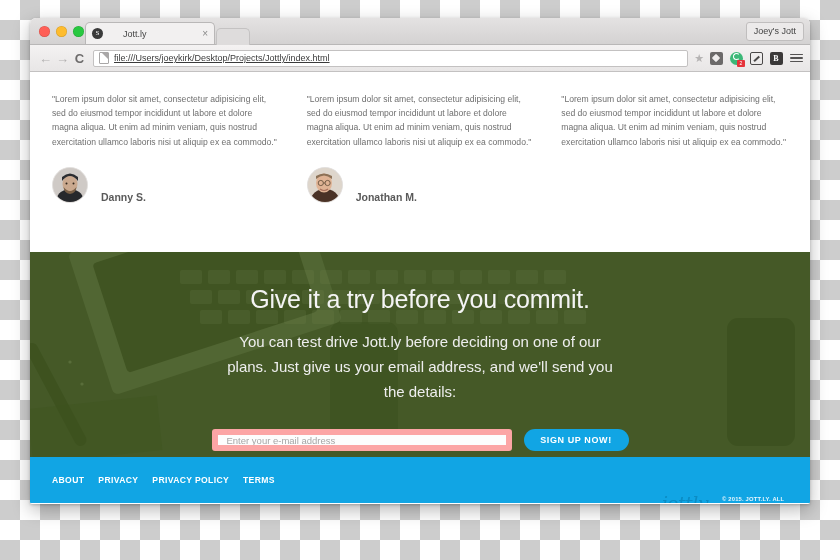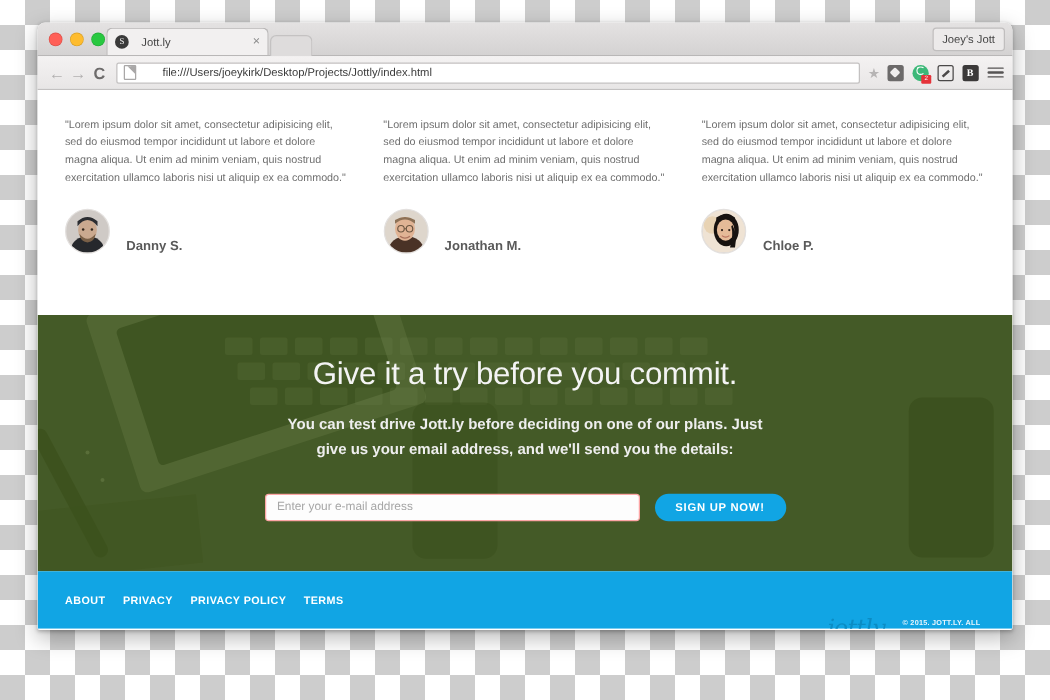--- a/index.html
+++ b/index.html
@@ -81,21 +81,21 @@
     color: #fff;
     font-size: 7px;
     line-height: 11px;
     text-align: center;
     flex: none;
     font-family: "Liberation Serif", serif;
   }
   .tab-title {
     font-size: 9px;
     color: #444;
-    margin-left: 10px;
+    margin-left: 20px;
     flex: 1;
     white-space: nowrap;
     overflow: hidden;
   }
   .tab-close {
     font-size: 10px;
     color: #8a8a8a;
     line-height: 1;
     cursor: pointer;
   }
@@ -178,23 +178,24 @@
     content: "";
     position: absolute;
     top: 0; right: 0;
     border-width: 3px;
     border-style: solid;
     border-color: #a9a7a7 #a9a7a7 transparent transparent;
   }
   .url-text {
     font-size: 9px;
     color: #3b3b3b;
-    margin-left: 21px;
+    margin-left: 5px;
     white-space: nowrap;
     overflow: hidden;
+    text-decoration: underline;
   }
   .star-icon {
     font-size: 11px;
     color: #b6b4b4;
     flex: none;
     margin-right: 5px;
   }
   .ext-icons {
     display: flex;
     align-items: center;
@@ -357,38 +358,38 @@
     padding-top: 33px;
   }
   .cta-title {
     font-size: 25px;
     color: #f4f4f4;
     font-weight: normal;
     margin: 0;
     letter-spacing: -0.2px;
   }
   .cta-sub {
-    font-size: 12px;
+    font-size: 15px;
     color: #eeeeee;
     line-height: 1.65;
     margin: 16px auto 0 auto;
     width: 390px;
-    font-weight: bold;
+    font-weight: normal;
   }
   .cta-form {
     margin-top: 25px;
     display: flex;
     justify-content: center;
     align-items: center;
     gap: 12px;
   }
   .email-input {
     width: 300px;
     height: 22px;
-    border: 1px solid #fca5a5;
+    border: 6px solid #fca5a5;
     border-radius: 3px;
     background: #fdfdfd;
     font-size: 9.5px;
     color: #444;
     padding: 0 9px;
     box-sizing: border-box;
     font-family: "Liberation Sans", sans-serif;
     outline: none;
   }
   .email-input::placeholder { color: #a6a6a6; }
@@ -548,36 +549,20 @@
               <line x1="15.4" y1="15" x2="17" y2="15" stroke="#6b5540" stroke-width="0.9"></line>
               <path d="M12 21 Q16 24 20 21" stroke="#a9715c" stroke-width="1.1" fill="none"></path>
             </svg>
           </span>
           <span class="author-name">Jonathan M.</span>
         </div>
       </div>
 
       <div class="testimonial">
         <p class="quote">"Lorem ipsum dolor sit amet, consectetur adipisicing elit, sed do eiusmod tempor incididunt ut labore et dolore magna aliqua. Ut enim ad minim veniam, quis nostrud exercitation ullamco laboris nisi ut aliquip ex ea commodo."</p>
-        <div class="author">
-          <span class="avatar">
-            <svg width="34" height="34" viewBox="0 0 34 34">
-              <rect width="34" height="34" fill="#efe3d4"></rect>
-              <circle cx="8" cy="12" r="7" fill="#e8d3b4"></circle>
-              <ellipse cx="19" cy="16" rx="10" ry="13" fill="#17120f"></ellipse>
-              <ellipse cx="18.5" cy="16" rx="7" ry="8.5" fill="#e5bb98"></ellipse>
-              <path d="M11 10 Q18 2 26 10 L26 6 Q18 1 11 6 Z" fill="#17120f"></path>
-              <path d="M24 12 Q28 20 26 30 L22 30 Q25 20 23 13 Z" fill="#17120f"></path>
-              <circle cx="15.6" cy="16" r="0.9" fill="#2b2018"></circle>
-              <circle cx="21.4" cy="16" r="0.9" fill="#2b2018"></circle>
-              <path d="M15.5 20.5 Q18.5 23 21.5 20.5" stroke="#b9735f" stroke-width="1" fill="none"></path>
-            </svg>
-          </span>
-          <span class="author-name">Chloe P.</span>
-        </div>
       </div>
 
     </div>
 
     <div class="cta">
       <svg class="cta-bg" viewBox="0 0 780 205" preserveAspectRatio="none">
         <rect width="780" height="205" fill="#3f3e3c"></rect>
 
         <g opacity="0.55">
           <rect x="55" y="-40" width="240" height="150" rx="6" fill="#6a6863" transform="rotate(-18 175 35)"></rect>

